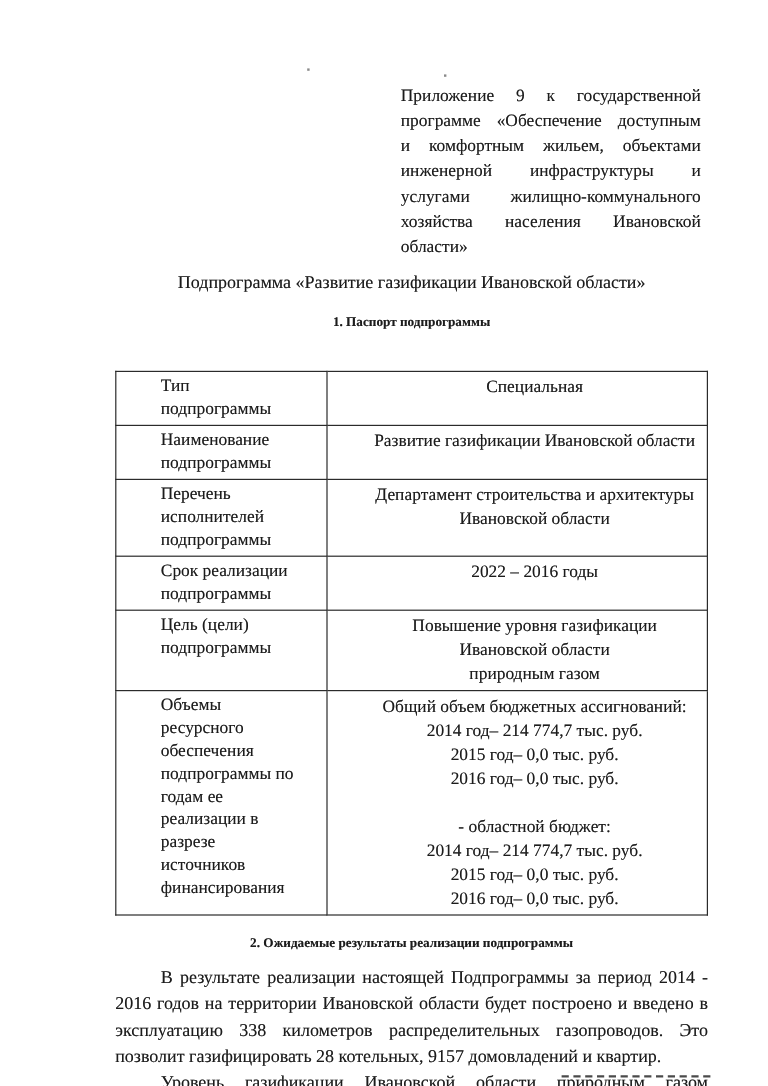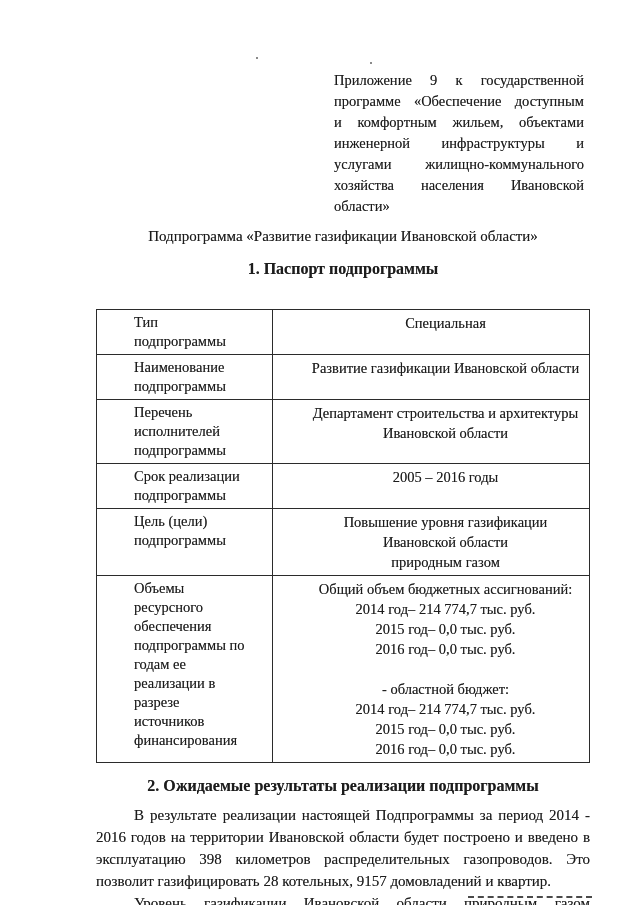--- a/index.html
+++ b/index.html
@@ -27,21 +27,21 @@
     margin-top: 9px;
     text-align: center;
     font-weight: normal;
     font-size: 15px;
     line-height: 20px;
   }
   .sec-heading {
     margin-top: 13px;
     text-align: center;
     font-weight: bold;
-    font-size: 16px;
+    font-size: 11px;
     line-height: 20px;
   }
 
   table.passport {
     border-collapse: collapse;
     table-layout: fixed;
     width: 494px;
     margin-top: 30px;
   }
   table.passport td {
@@ -103,21 +103,21 @@
       <tr>
         <td class="cell-label">Перечень
 исполнителей
 подпрограммы</td>
         <td class="cell-value">Департамент строительства и архитектуры
 Ивановской области</td>
       </tr>
       <tr>
         <td class="cell-label">Срок реализации
 подпрограммы</td>
-        <td class="cell-value">2005 – 2016 годы</td>
+        <td class="cell-value">2022 – 2016 годы</td>
       </tr>
       <tr>
         <td class="cell-label">Цель (цели)
 подпрограммы</td>
         <td class="cell-value">Повышение уровня газификации Ивановской области
 природным газом</td>
       </tr>
       <tr>
         <td class="cell-label">Объемы
 ресурсного
@@ -137,21 +137,21 @@
 2014 год– 214 774,7 тыс. руб.
 2015 год– 0,0 тыс. руб.
 2016 год– 0,0 тыс. руб.</td>
       </tr>
     </tbody>
   </table>
 
   <div class="sec-heading sec-heading-2">2. Ожидаемые результаты реализации подпрограммы</div>
 
   <div class="body-paras">
-    <p class="para">В результате реализации настоящей Подпрограммы за период 2014 - 2016 годов на территории Ивановской области будет построено и введено в эксплуатацию 398 километров распределительных газопроводов. Это позволит газифицировать 28 котельных, 9157 домовладений и квартир.</p>
+    <p class="para">В результате реализации настоящей Подпрограммы за период 2014 - 2016 годов на территории Ивановской области будет построено и введено в эксплуатацию 338 километров распределительных газопроводов. Это позволит газифицировать 28 котельных, 9157 домовладений и квартир.</p>
     <p class="para">Уровень газификации Ивановской области природным газом увеличится с 75 процентов в 2013 году до 77,5 процентов в 2016 году.</p>
   </div>
 
 </div>
 
 <div class="speck speck-1"></div>
 <div class="speck speck-2"></div>
 <div class="artifact-line"></div>
 
 </body></html>

